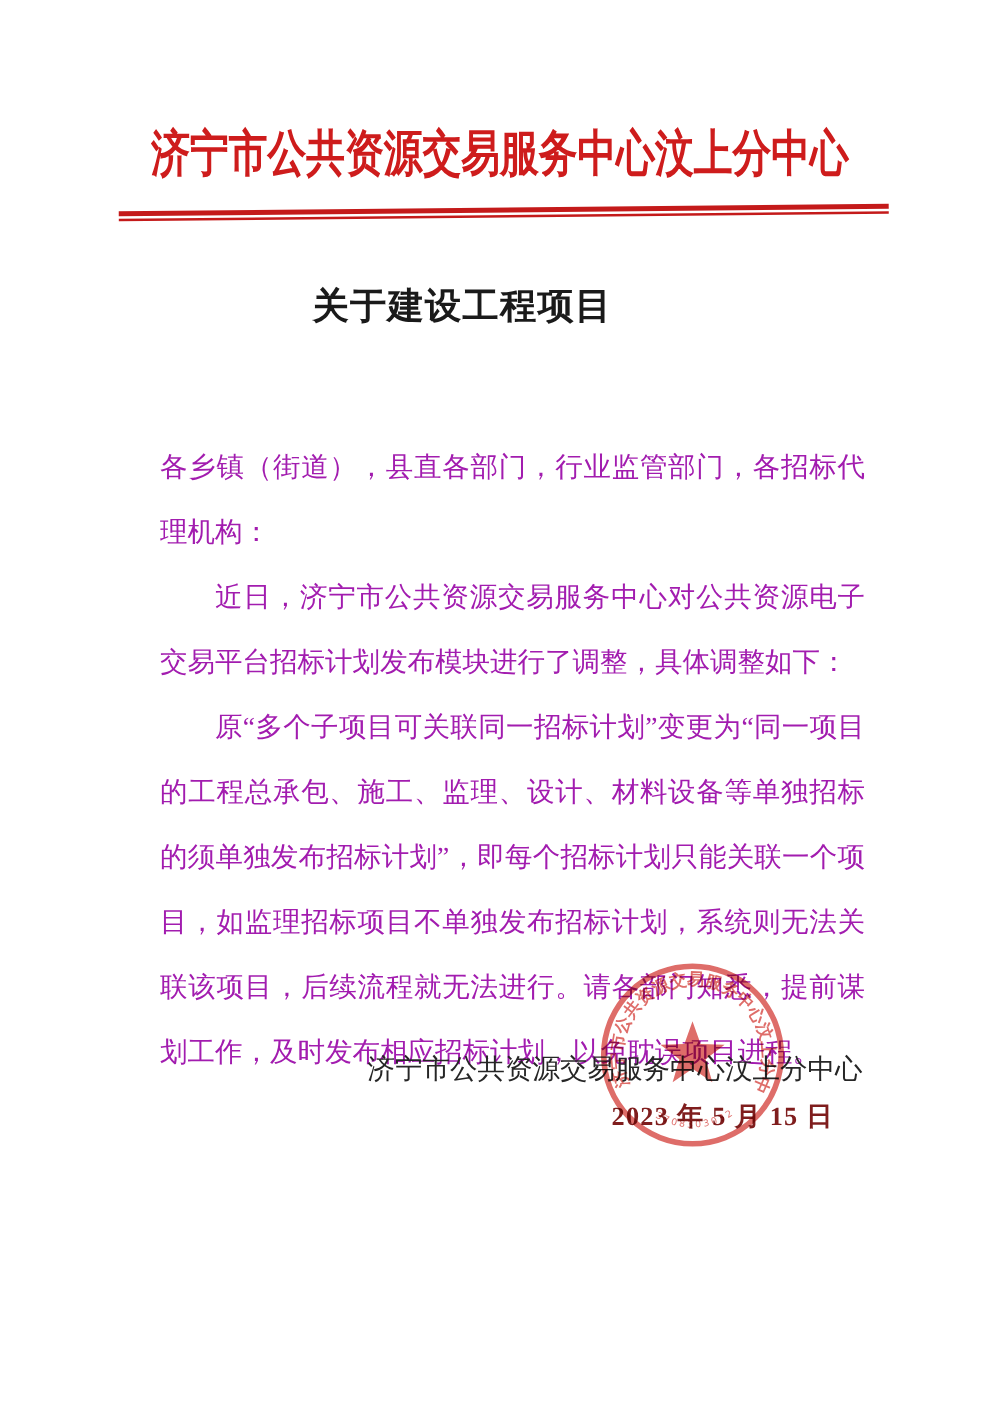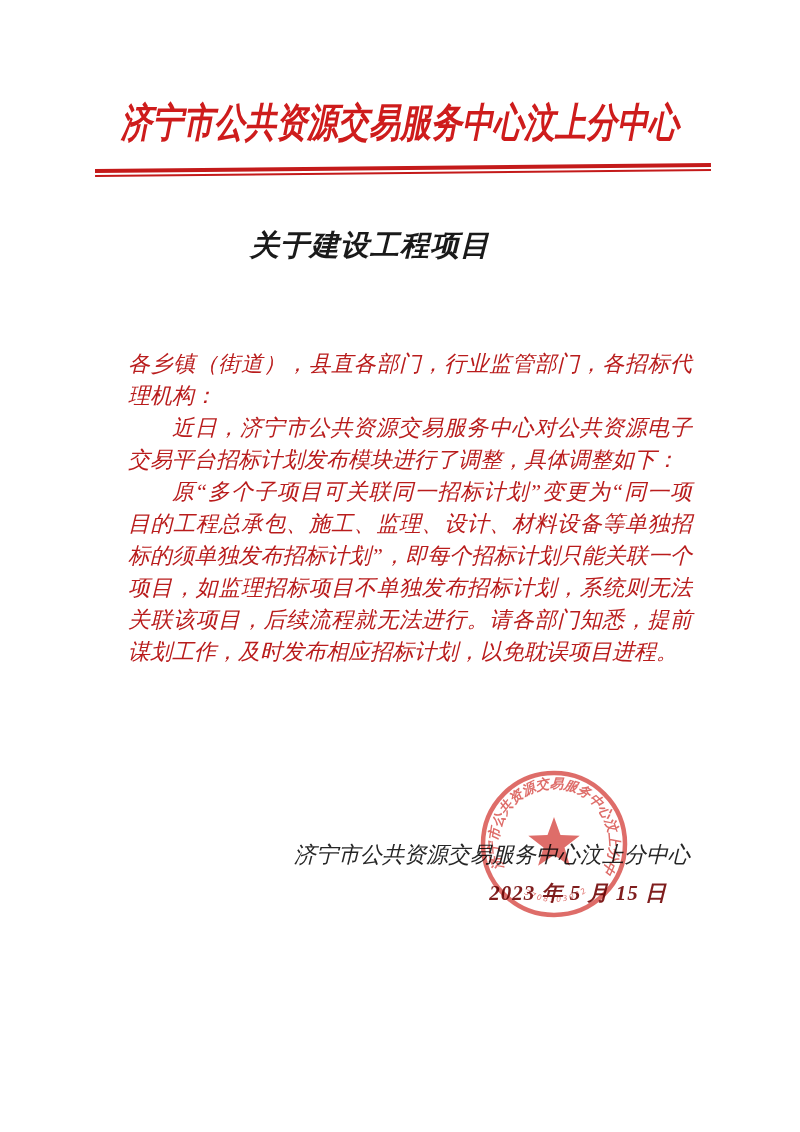--- a/index.html
+++ b/index.html
@@ -7,21 +7,20 @@
     padding: 0;
     background: #ffffff;
   }
   .page {
     position: relative;
     width: 800px;
     height: 1132px;
     background: #ffffff;
     overflow: hidden;
     font-family: "Liberation Serif", "DejaVu Serif", serif;
-    font-style: italic;
   }
 
   
   .letterhead {
     position: absolute;
     top: 108px;
     left: 0;
     width: 800px;
     text-align: center;
     font-size: 31px;
@@ -63,22 +62,22 @@
     letter-spacing: 1px;
   }
 
   
   .body-text {
     position: absolute;
     top: 348px;
     left: 128px;
     width: 564px;
     font-size: 22px;
-    line-height: 32px;
-    color: #b91c1c;
+    line-height: 52px;
+    color: #a21caf;
     text-align: justify;
   }
   .body-text p {
     margin: 0;
   }
   .body-text p.indent {
     text-indent: 2em;
   }
 
   

